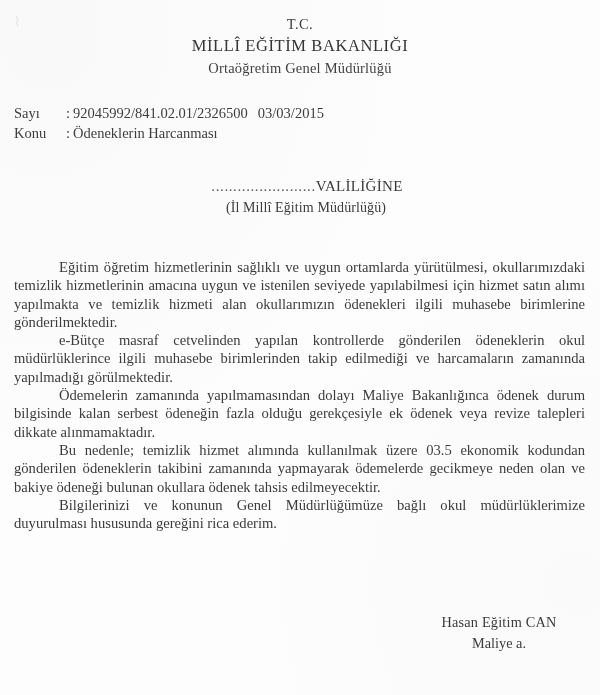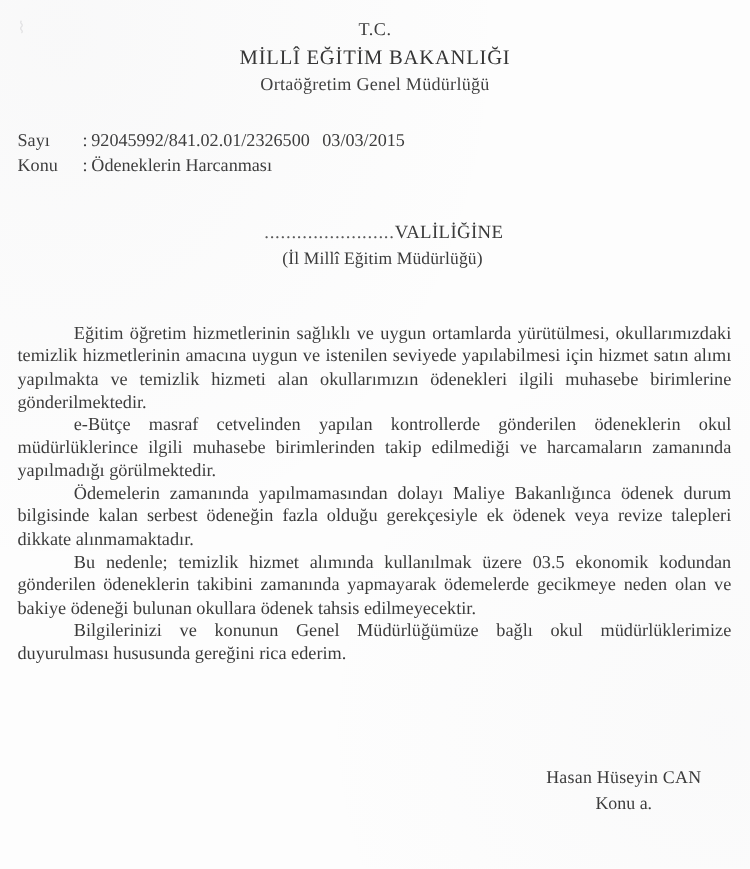--- a/index.html
+++ b/index.html
@@ -185,17 +185,17 @@
 
   <div class="body-text">
     <p>Eğitim öğretim hizmetlerinin sağlıklı ve uygun ortamlarda yürütülmesi, okullarımızdaki temizlik hizmetlerinin amacına uygun ve istenilen seviyede yapılabilmesi için hizmet satın alımı yapılmakta ve temizlik hizmeti alan okullarımızın ödenekleri ilgili muhasebe birimlerine gönderilmektedir.</p>
     <p>e-Bütçe masraf cetvelinden yapılan kontrollerde gönderilen ödeneklerin okul müdürlüklerince ilgili muhasebe birimlerinden takip edilmediği ve harcamaların zamanında yapılmadığı görülmektedir.</p>
     <p>Ödemelerin zamanında yapılmamasından dolayı Maliye Bakanlığınca ödenek durum bilgisinde kalan serbest ödeneğin fazla olduğu gerekçesiyle ek ödenek veya revize talepleri dikkate alınmamaktadır.</p>
     <p>Bu nedenle; temizlik hizmet alımında kullanılmak üzere 03.5 ekonomik kodundan gönderilen ödeneklerin takibini zamanında  yapmayarak ödemelerde gecikmeye neden olan ve bakiye ödeneği bulunan okullara ödenek tahsis edilmeyecektir.</p>
     <p>Bilgilerinizi ve konunun Genel Müdürlüğümüze bağlı okul müdürlüklerimize duyurulması hususunda gereğini rica ederim.</p>
   </div>
 
   <div class="signature">
-    <span class="sig-line sig-name">Hasan Hüseyin CAN</span>
-    <span class="sig-line">Konu a.</span>
+    <span class="sig-line sig-name">Hasan Eğitim CAN</span>
+    <span class="sig-line">Maliye a.</span>
   </div>
 
 </div>
 
 </body></html>

